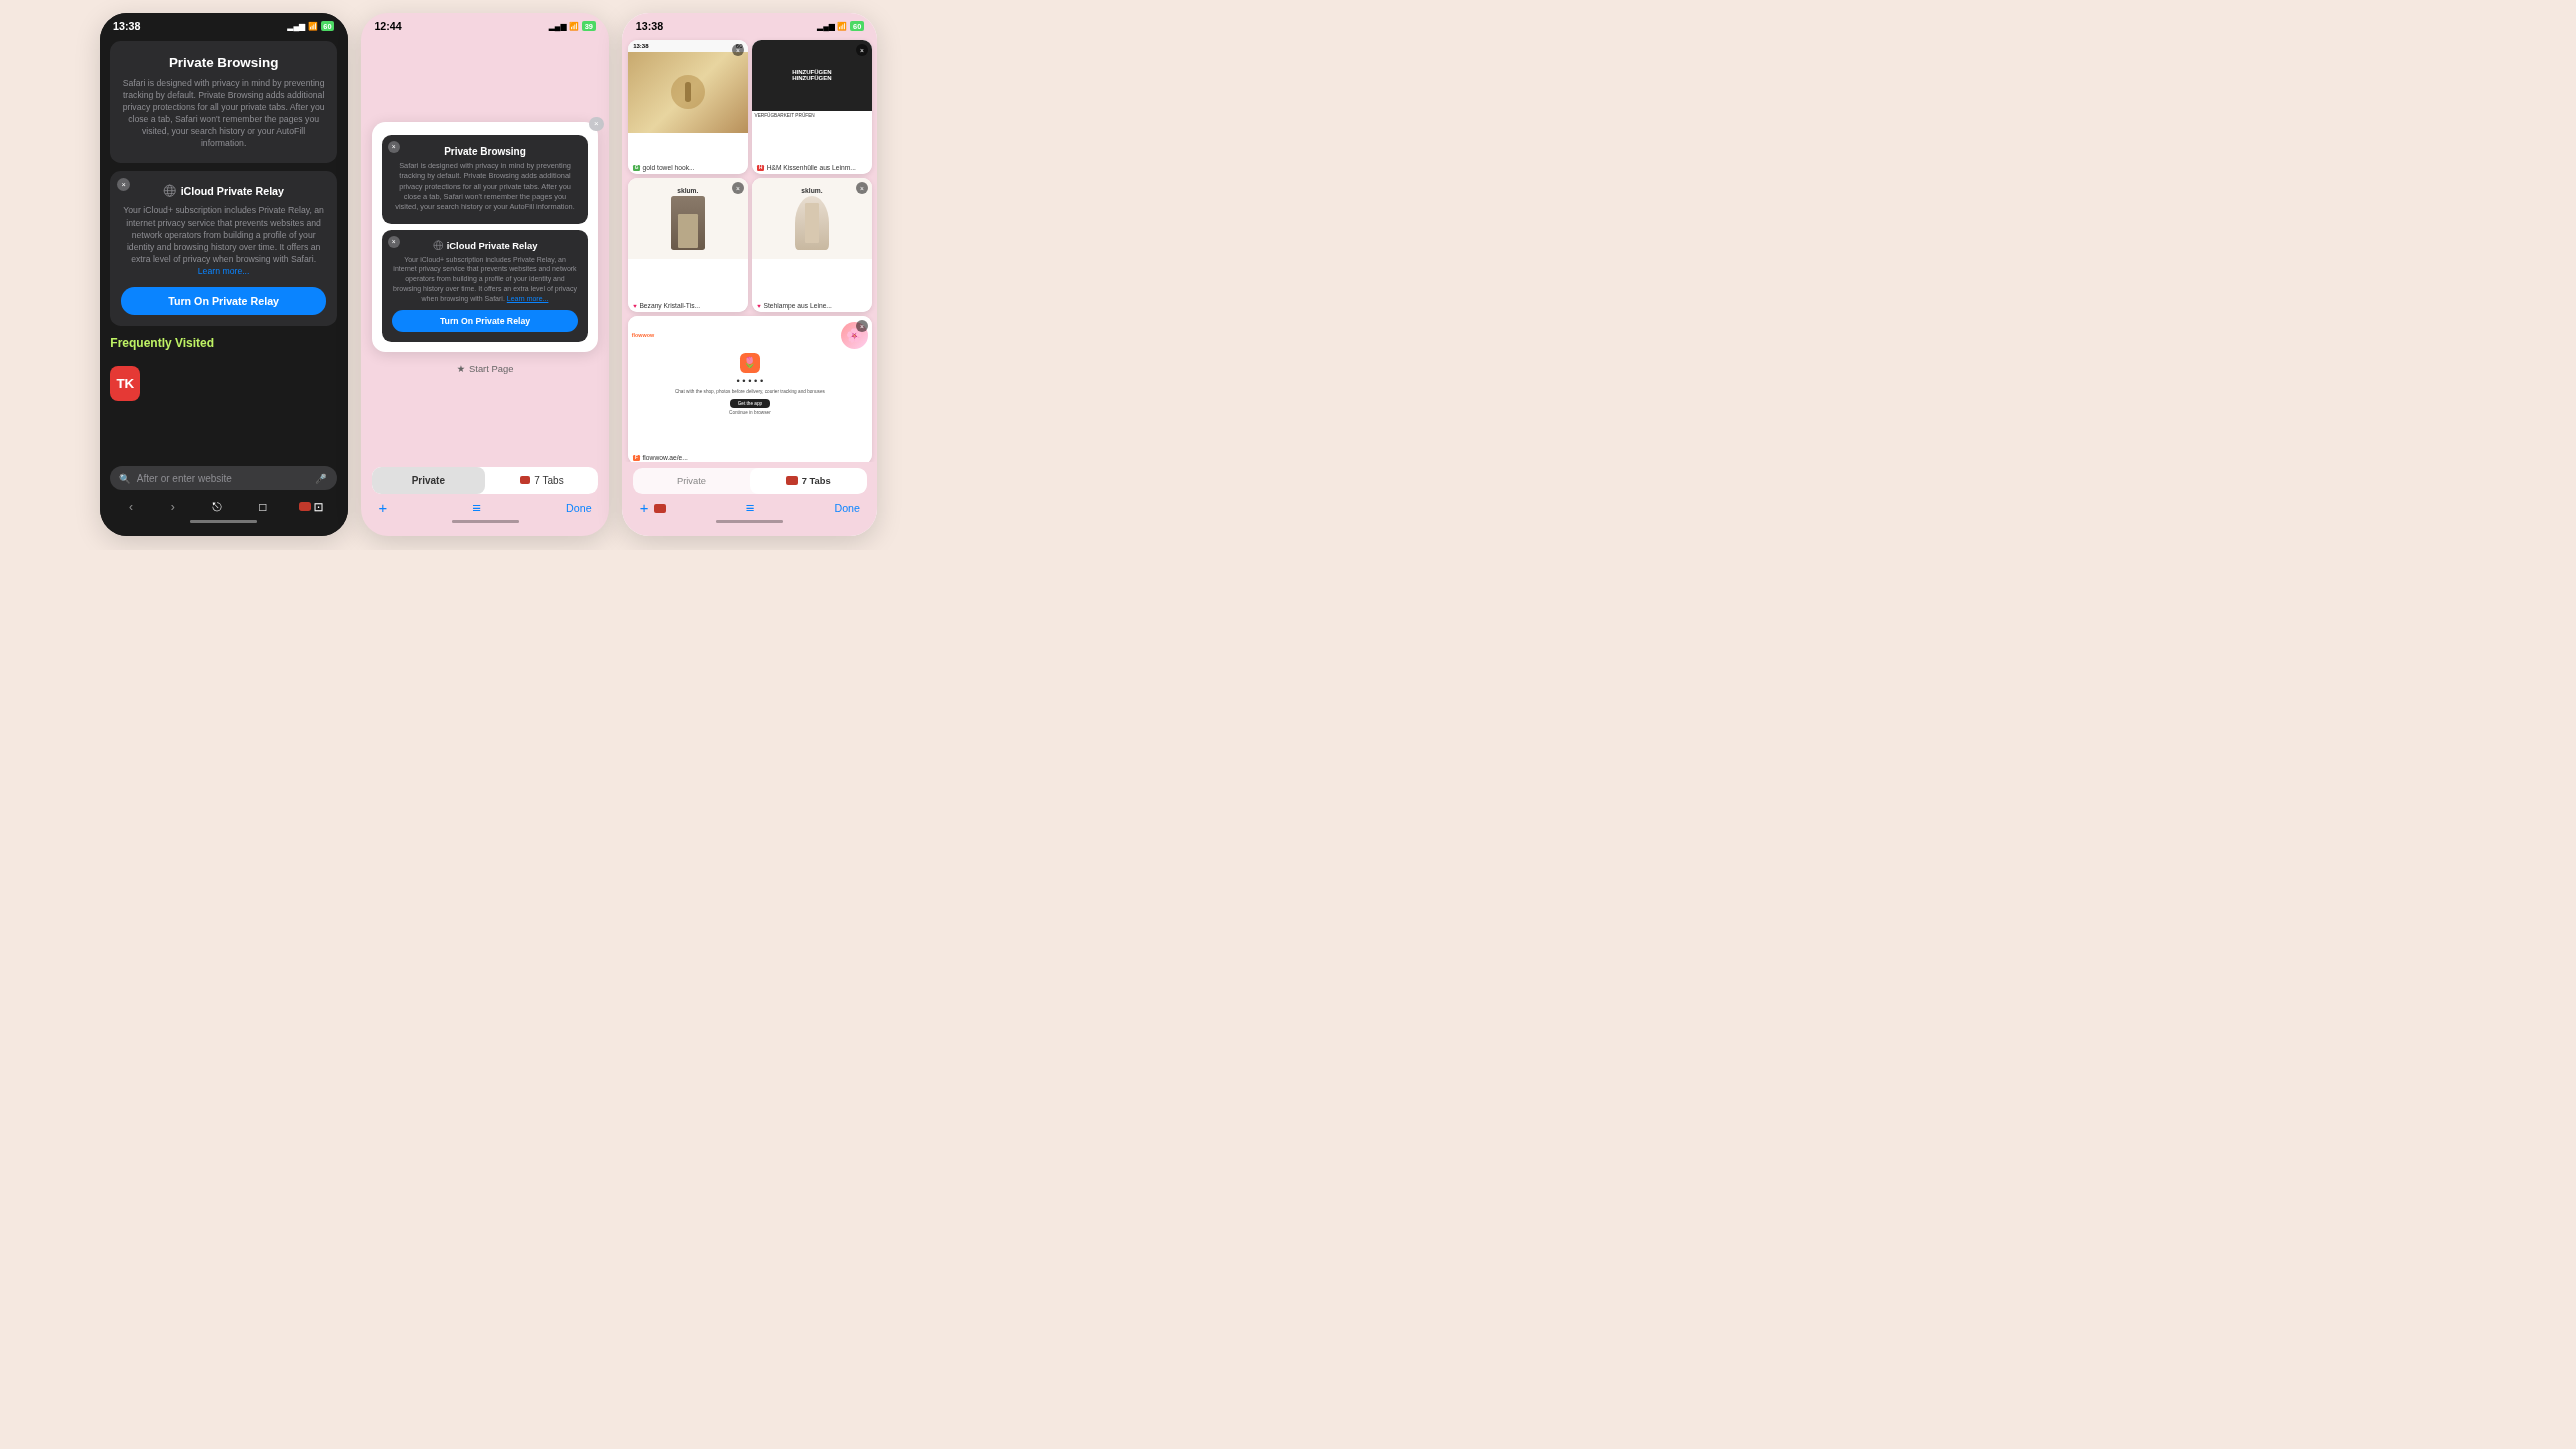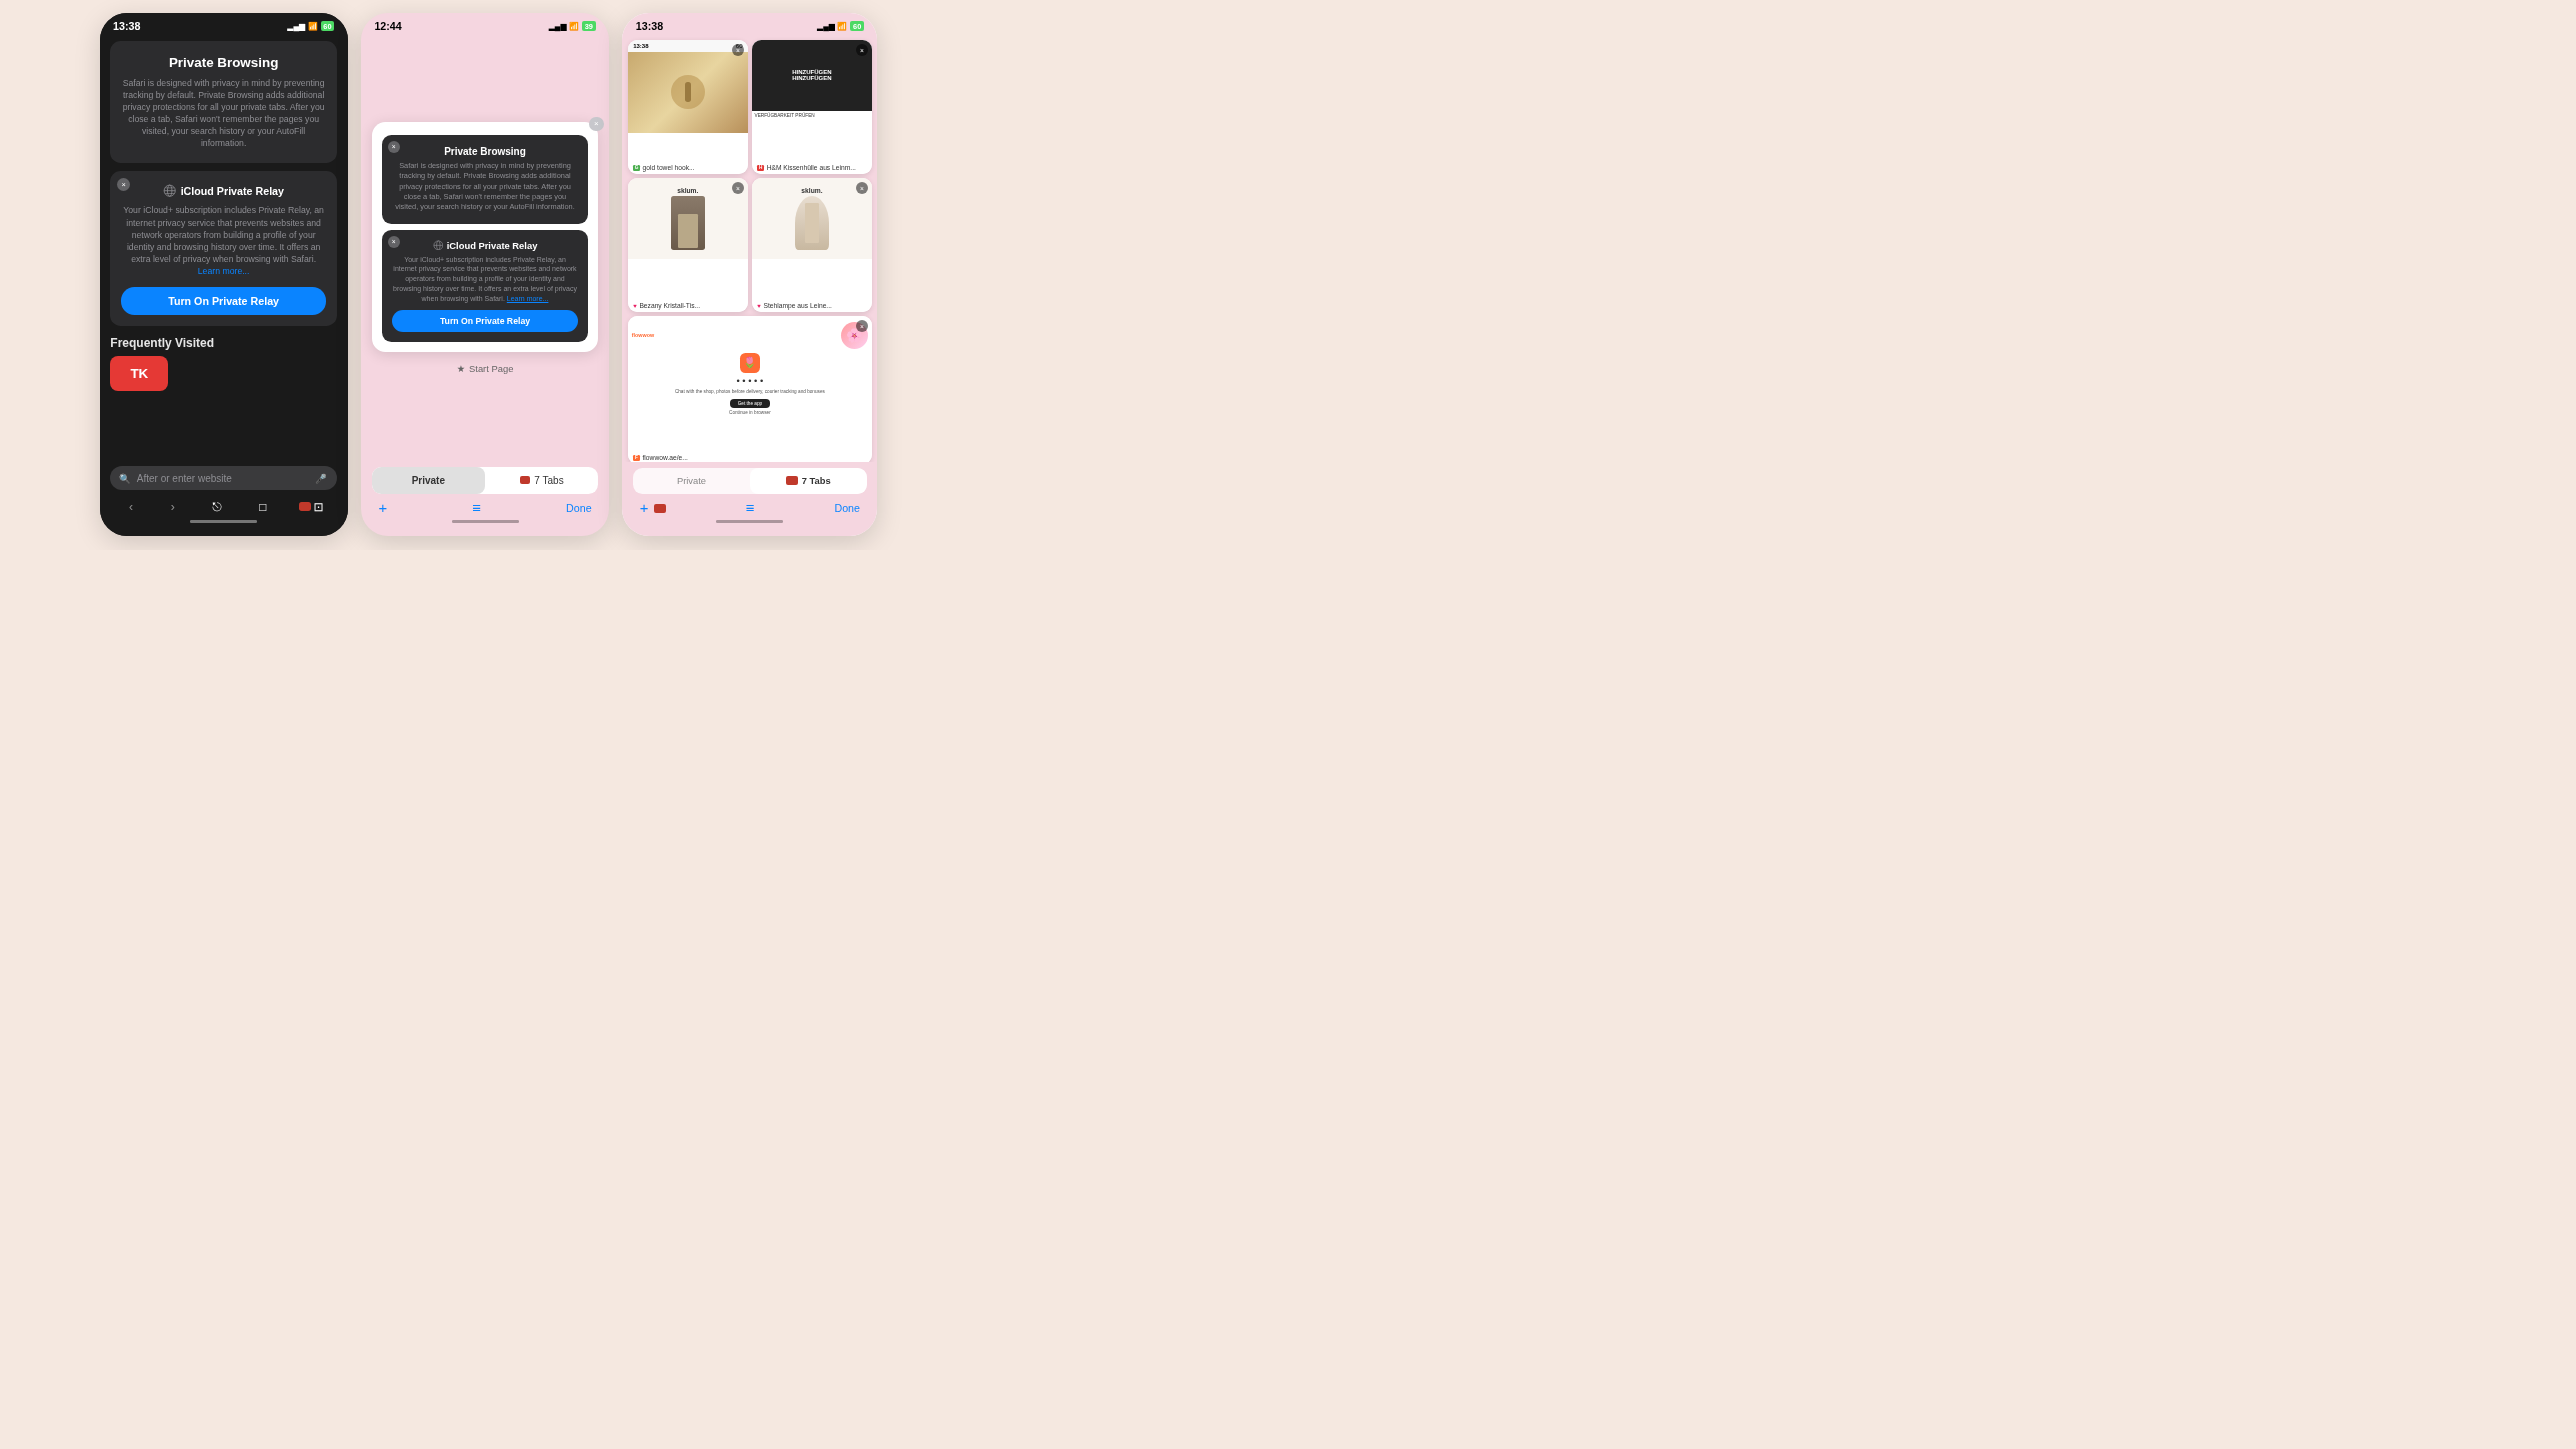--- a/index.html
+++ b/index.html
@@ -150,37 +150,37 @@
       font-size: 10.7px;
       font-weight: 600;
       cursor: pointer;
       text-align: center;
     }
 
     .frequently-visited {
       padding: 2.7px 0;
     }
     .fv-title {
-      color: #e5e5e5;
+      color: #bef264;
       font-size: 12px;
       font-weight: 700;
-      margin-bottom: 6px;
+      margin-bottom: 16px;
     }
     .fv-items {
       display: flex;
       gap: 8px;
     }
     .fv-item {
       display: flex;
       flex-direction: column;
       align-items: center;
       gap: 2.7px;
     }
     .fv-icon {
-      width: 58px;
+      width: 30px;
       height: 35px;
       border-radius: 8px;
       background: #e53935;
       display: flex;
       align-items: center;
       justify-content: center;
       color: #fff;
       font-size: 13.4px;
       font-weight: 800;
     }

